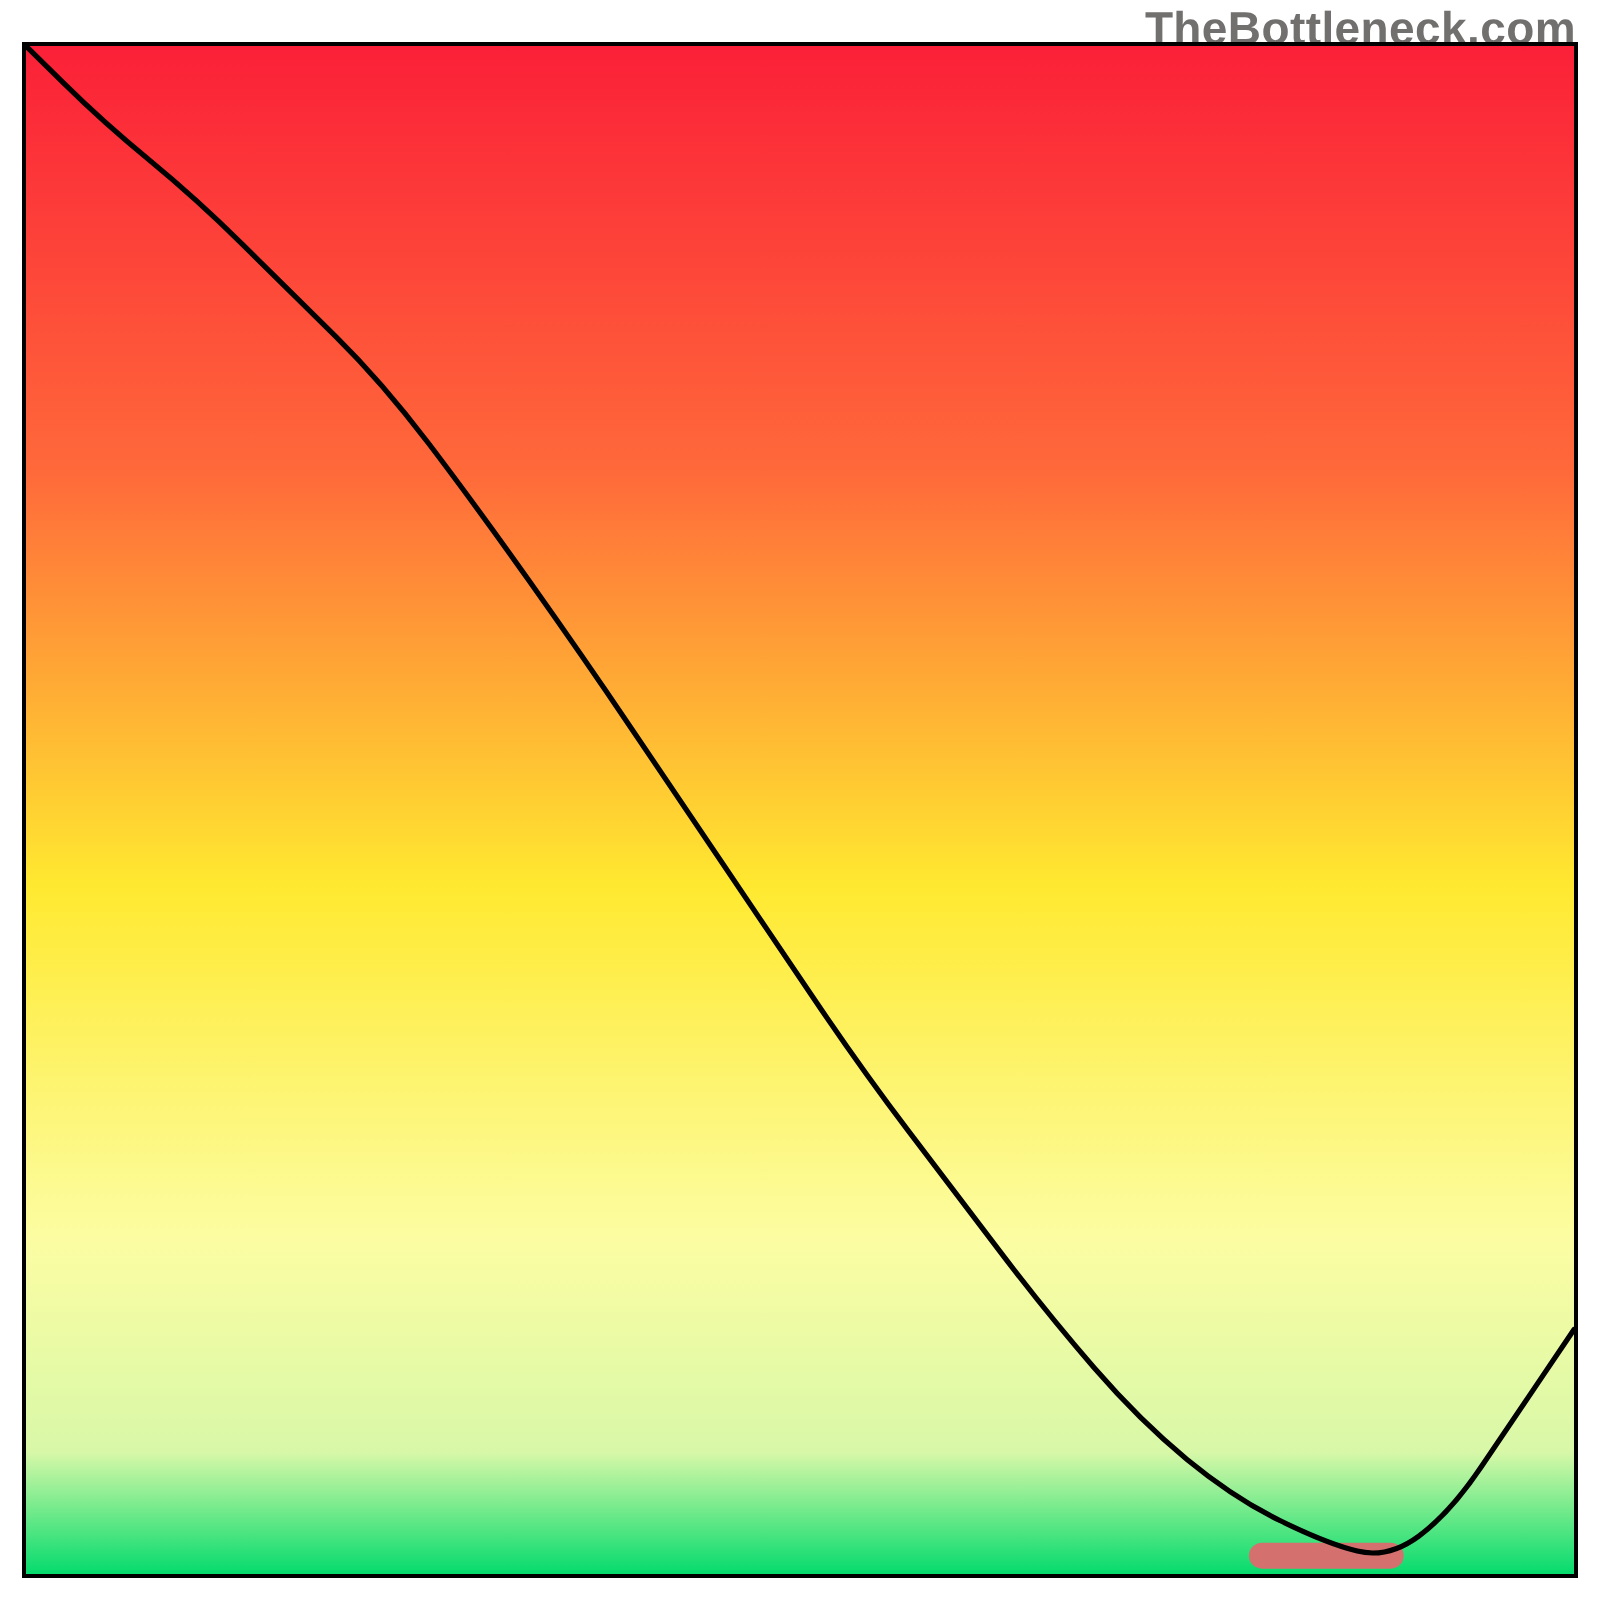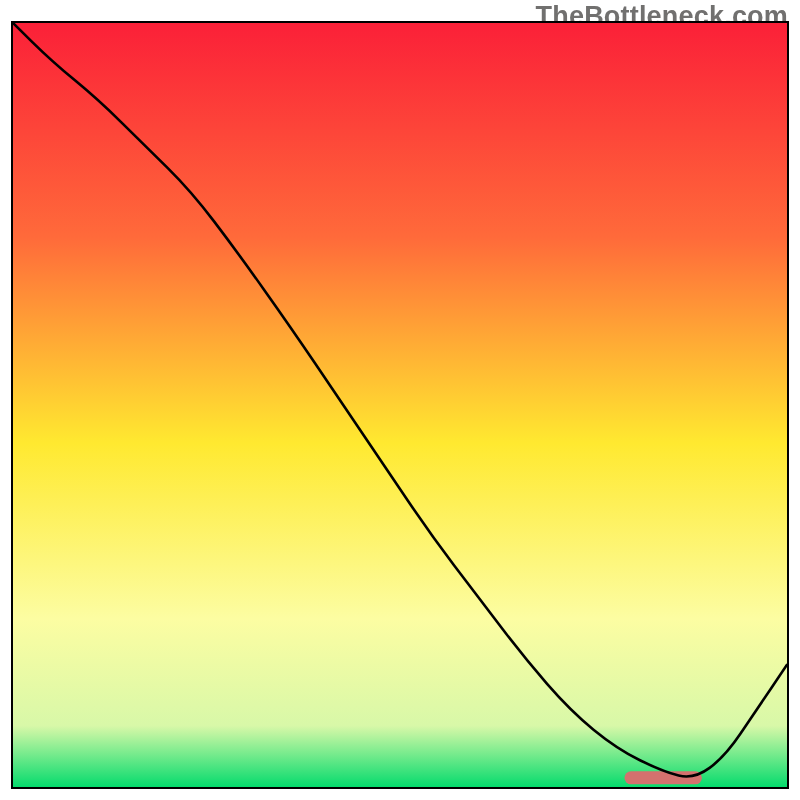--- a/index.html
+++ b/index.html
@@ -18,21 +18,21 @@
     width: 778px;
     height: 768px;
     border: 2px solid #000;
     box-sizing: border-box;
     overflow: hidden;
   }
   .attribution {
     position: absolute;
     top: 1px;
     right: 12px;
-    font-size: 27px;
+    font-size: 23px;
     font-weight: bold;
     color: #71706f;
     letter-spacing: 0.2px;
   }
   svg.plot {
     position: absolute;
     left: 0;
     top: 0;
     width: 100%;
     height: 100%;

